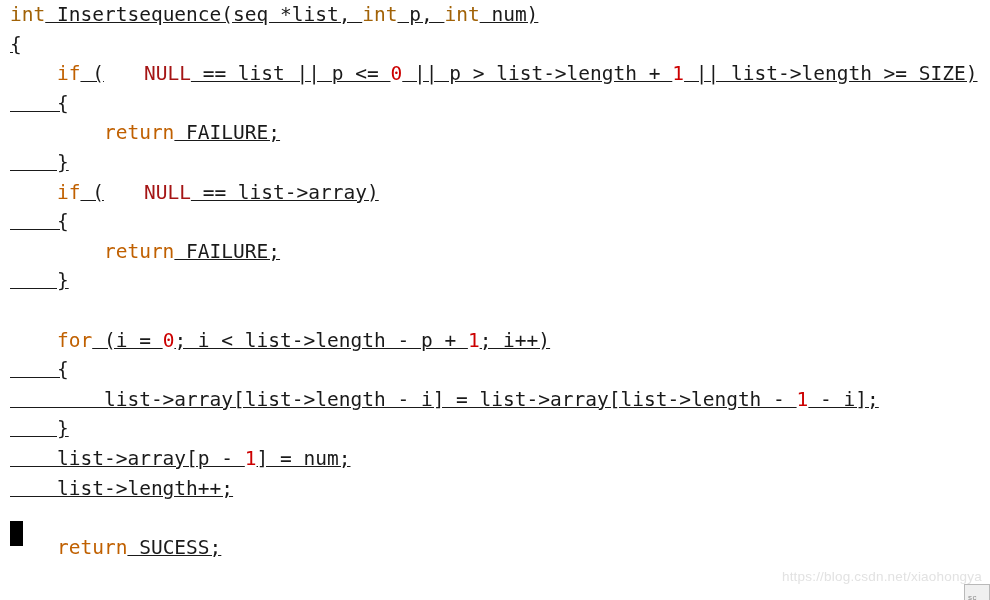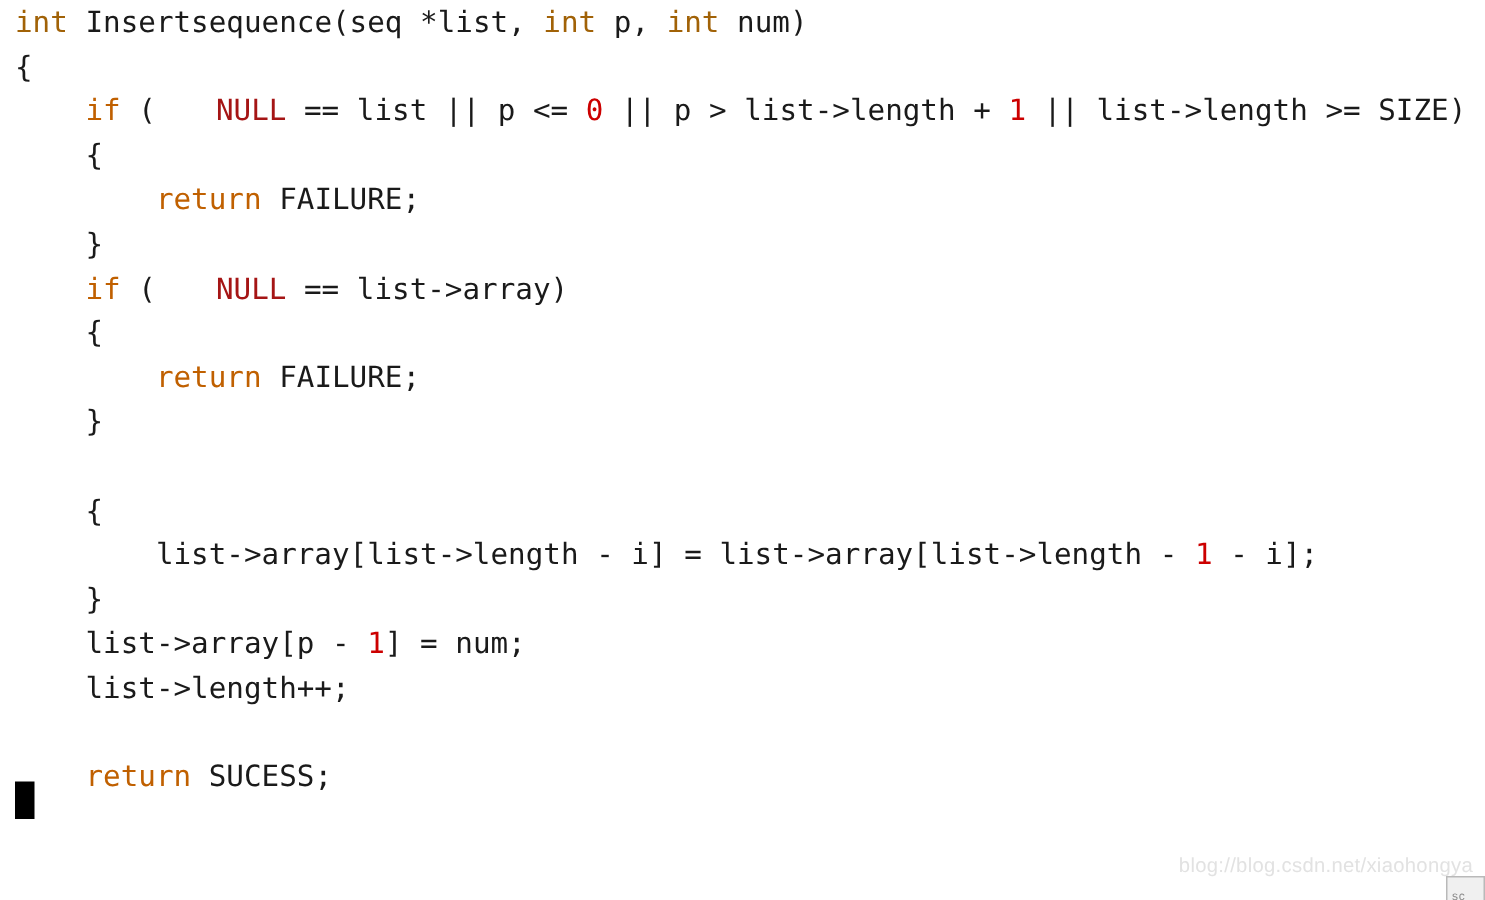--- a/index.html
+++ b/index.html
@@ -30,21 +30,21 @@
     font-size: 19.5px;
     letter-spacing: 0px;
     white-space: pre;
     color: #1a1a1a;
     padding-left: 10px;
   }
   .tok-kw-type { color: #a16207; }
   .tok-kw-ctrl { color: #c06000; }
   .tok-const  { color: #a51515; margin-left: 40px; }
   .tok-num    { color: #cc0000; }
-  .tok-plain  { color: #1a1a1a; }
+  .tok-plain  { color: #1a1a1a; text-decoration: underline; }
 
   .cursor-block {
     position: absolute;
     left: 10px;
     top: 521px;
     width: 13px;
     height: 25px;
     background: #000000;
   }
   .watermark {
@@ -89,30 +89,31 @@
       <div class="code-line"><span class="tok-plain">{</span></div>
       <div class="code-line"><span class="tok-kw-ctrl">    if</span><span class="tok-plain"> (</span><span class="tok-const">NULL</span><span class="tok-plain"> == list || p &lt;= </span><span class="tok-num">0</span><span class="tok-plain"> || p &gt; list-&gt;length + </span><span class="tok-num">1</span><span class="tok-plain"> || list-&gt;length &gt;= SIZE)</span></div>
       <div class="code-line"><span class="tok-plain">    {</span></div>
       <div class="code-line"><span class="tok-kw-ctrl">        return</span><span class="tok-plain"> FAILURE;</span></div>
       <div class="code-line"><span class="tok-plain">    }</span></div>
       <div class="code-line"><span class="tok-kw-ctrl">    if</span><span class="tok-plain"> (</span><span class="tok-const">NULL</span><span class="tok-plain"> == list-&gt;array)</span></div>
       <div class="code-line"><span class="tok-plain">    {</span></div>
       <div class="code-line"><span class="tok-kw-ctrl">        return</span><span class="tok-plain"> FAILURE;</span></div>
       <div class="code-line"><span class="tok-plain">    }</span></div>
       <div class="code-line">&nbsp;</div>
+      <div class="code-line"><span class="tok-kw-ctrl">    for</span><span class="tok-plain"> (i = </span><span class="tok-num">0</span><span class="tok-plain">; i &lt; list-&gt;length - p + </span><span class="tok-num">1</span><span class="tok-plain">; i++)</span></div>
       <div class="code-line"><span class="tok-plain">    {</span></div>
       <div class="code-line"><span class="tok-plain">        list-&gt;array[list-&gt;length - i] = list-&gt;array[list-&gt;length - </span><span class="tok-num">1</span><span class="tok-plain"> - i];</span></div>
       <div class="code-line"><span class="tok-plain">    }</span></div>
       <div class="code-line"><span class="tok-plain">    list-&gt;array[p - </span><span class="tok-num">1</span><span class="tok-plain">] = num;</span></div>
       <div class="code-line"><span class="tok-plain">    list-&gt;length++;</span></div>
       <div class="code-line">&nbsp;</div>
       <div class="code-line"><span class="tok-kw-ctrl">    return</span><span class="tok-plain"> SUCESS;</span></div>
     </div>
 
   <div class="cursor-block"></div>
 
-  <div class="watermark">blog://blog.csdn.net/xiaohongya</div>
+  <div class="watermark">https://blog.csdn.net/xiaohongya</div>
 
   <div class="corner-widget">
     <span class="glyph">sc</span>
   </div>
 
 </div>
 
 </body></html>

